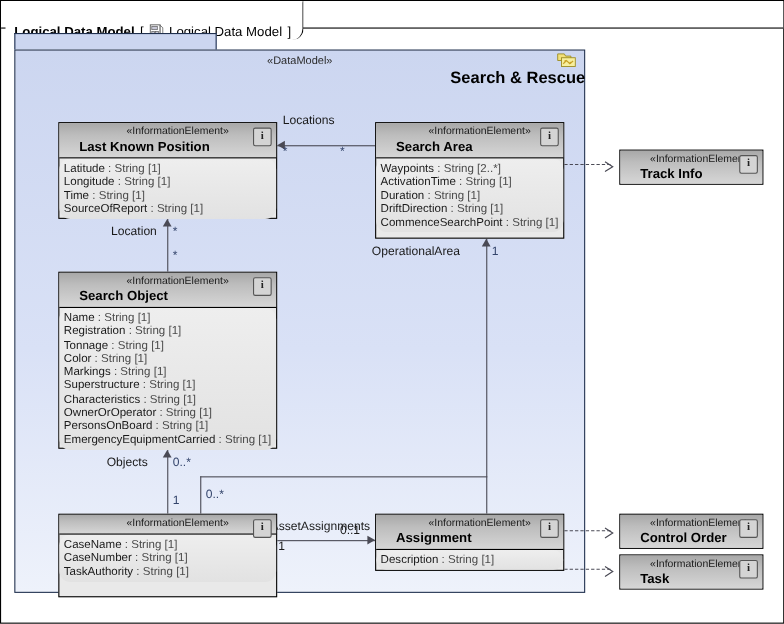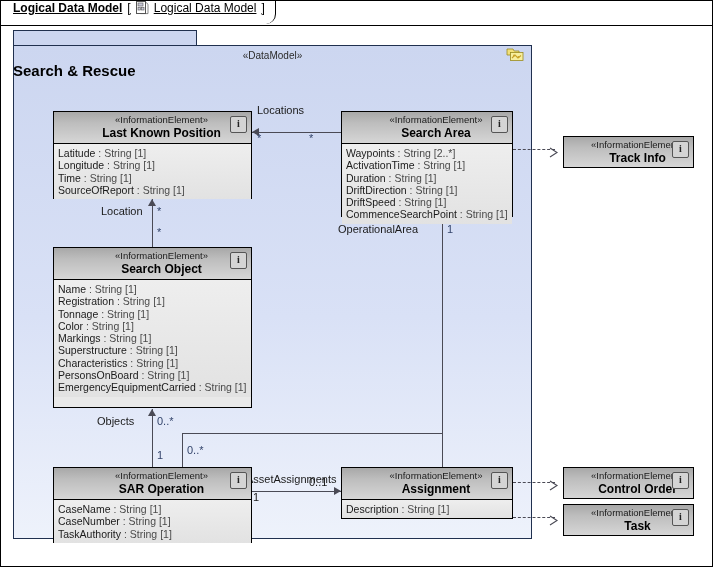--- a/index.html
+++ b/index.html
@@ -27,32 +27,31 @@
     position: absolute;
     left: 0; top: 0;
     width: 711px; height: 24px;
     background: #ffffff;
     border-bottom: 1px solid #000000;
   }
   .tab {
     position: absolute;
     left: 4px; top: 0px;
     height: 23px;
-    padding: 0 10px 0 8px;
+    padding: 12px 10px 0 8px;
     background: #ffffff;
     border: 1px solid #000000;
     border-top: none;
     border-bottom: none;
     border-left: none;
     border-bottom-right-radius: 10px;
     display: flex;
-    align-items: flex-start;
+    align-items: flex-end;
     gap: 5px;
     white-space: nowrap;
-    text-decoration: underline;
   }
   .tab-title {
     font-size: 12px;
     font-weight: bold;
     color: #000000;
   }
   .tab-bracket {
     font-size: 12px;
     color: #000000;
   }
@@ -94,21 +93,21 @@
     left: 0; width: 519px;
     top: 20px;
     text-align: center;
     font-size: 10px;
     color: #2b2b2b;
   }
   .package-name {
     position: absolute;
     left: 0; width: 519px;
     top: 32px;
-    text-align: left;
+    text-align: right;
     font-size: 15px;
     font-weight: bold;
     color: #000000;
   }
   .package-icon {
     position: absolute;
     right: 8px; top: 17px;
     width: 18px; height: 15px;
   }
 
@@ -127,21 +126,21 @@
     box-sizing: border-box;
   }
   .cls.no-attrs .cls-header { border-bottom: none; }
   .cls-stereotype {
     text-align: center;
     font-size: 9.5px;
     color: #1a1a1a;
     line-height: 12px;
   }
   .cls-name {
-    text-align: center;
+    text-align: left;
     font-size: 12px;
     font-weight: bold;
     color: #000000;
     line-height: 14px;
   }
   .info-badge {
     position: absolute;
     right: 4px; top: 4px;
     width: 15px; height: 15px;
     background: #d4d4d4;
@@ -150,20 +149,21 @@
     font-size: 10px;
     font-weight: bold;
     font-family: "Liberation Serif", serif;
     color: #222222;
     text-align: center;
     line-height: 14px;
   }
   .cls-attrs {
     background: linear-gradient(180deg,#eeeeee 0%, #e2e2e2 100%);
     padding: 3px 0 3px 4px;
+    border-radius: 10px;
   }
   .attr {
     font-size: 10.5px;
     line-height: 12.3px;
     color: #4a4a4a;
     white-space: nowrap;
   }
   .attr b {
     color: #1a1a1a;
     font-weight: normal;
@@ -332,48 +332,47 @@
     <div class="cls-header">
       <div class="cls-stereotype">«InformationElement»</div>
       <div class="cls-name">Search Area</div>
       <div class="info-badge">i</div>
     </div>
     <div class="cls-attrs">
       <div class="attr"><b>Waypoints</b><span> : String [2..*]</span></div>
       <div class="attr"><b>ActivationTime</b><span> : String [1]</span></div>
       <div class="attr"><b>Duration</b><span> : String [1]</span></div>
       <div class="attr"><b>DriftDirection</b><span> : String [1]</span></div>
-      <div class="attr"><b>DriftSpeed</b><span> : String [1]</span></div>
       <div class="attr"><b>CommenceSearchPoint</b><span> : String [1]</span></div>
     </div>
   </div>
 
   <div class="cls" style="left:52px; top:246px; width:199px; height:161px;">
     <div class="cls-header">
       <div class="cls-stereotype">«InformationElement»</div>
       <div class="cls-name">Search Object</div>
       <div class="info-badge">i</div>
     </div>
     <div class="cls-attrs">
       <div class="attr"><b>Name</b><span> : String [1]</span></div>
       <div class="attr"><b>Registration</b><span> : String [1]</span></div>
       <div class="attr"><b>Tonnage</b><span> : String [1]</span></div>
       <div class="attr"><b>Color</b><span> : String [1]</span></div>
       <div class="attr"><b>Markings</b><span> : String [1]</span></div>
       <div class="attr"><b>Superstructure</b><span> : String [1]</span></div>
       <div class="attr"><b>Characteristics</b><span> : String [1]</span></div>
+      <div class="attr"><b>OwnerOrOperator</b><span> : String [1]</span></div>
       <div class="attr"><b>PersonsOnBoard</b><span> : String [1]</span></div>
       <div class="attr"><b>EmergencyEquipmentCarried</b><span> : String [1]</span></div>
     </div>
   </div>
 
   <div class="cls" style="left:52px; top:466px; width:199px; height:76px;">
     <div class="cls-header">
       <div class="cls-stereotype">«InformationElement»</div>
-      <div class="cls-name">SAR Operation</div>
       <div class="info-badge">i</div>
     </div>
     <div class="cls-attrs">
       <div class="attr"><b>CaseName</b><span> : String [1]</span></div>
       <div class="attr"><b>CaseNumber</b><span> : String [1]</span></div>
       <div class="attr"><b>TaskAuthority</b><span> : String [1]</span></div>
     </div>
   </div>
 
   <div class="cls" style="left:340px; top:466px; width:172px; height:52px;">

